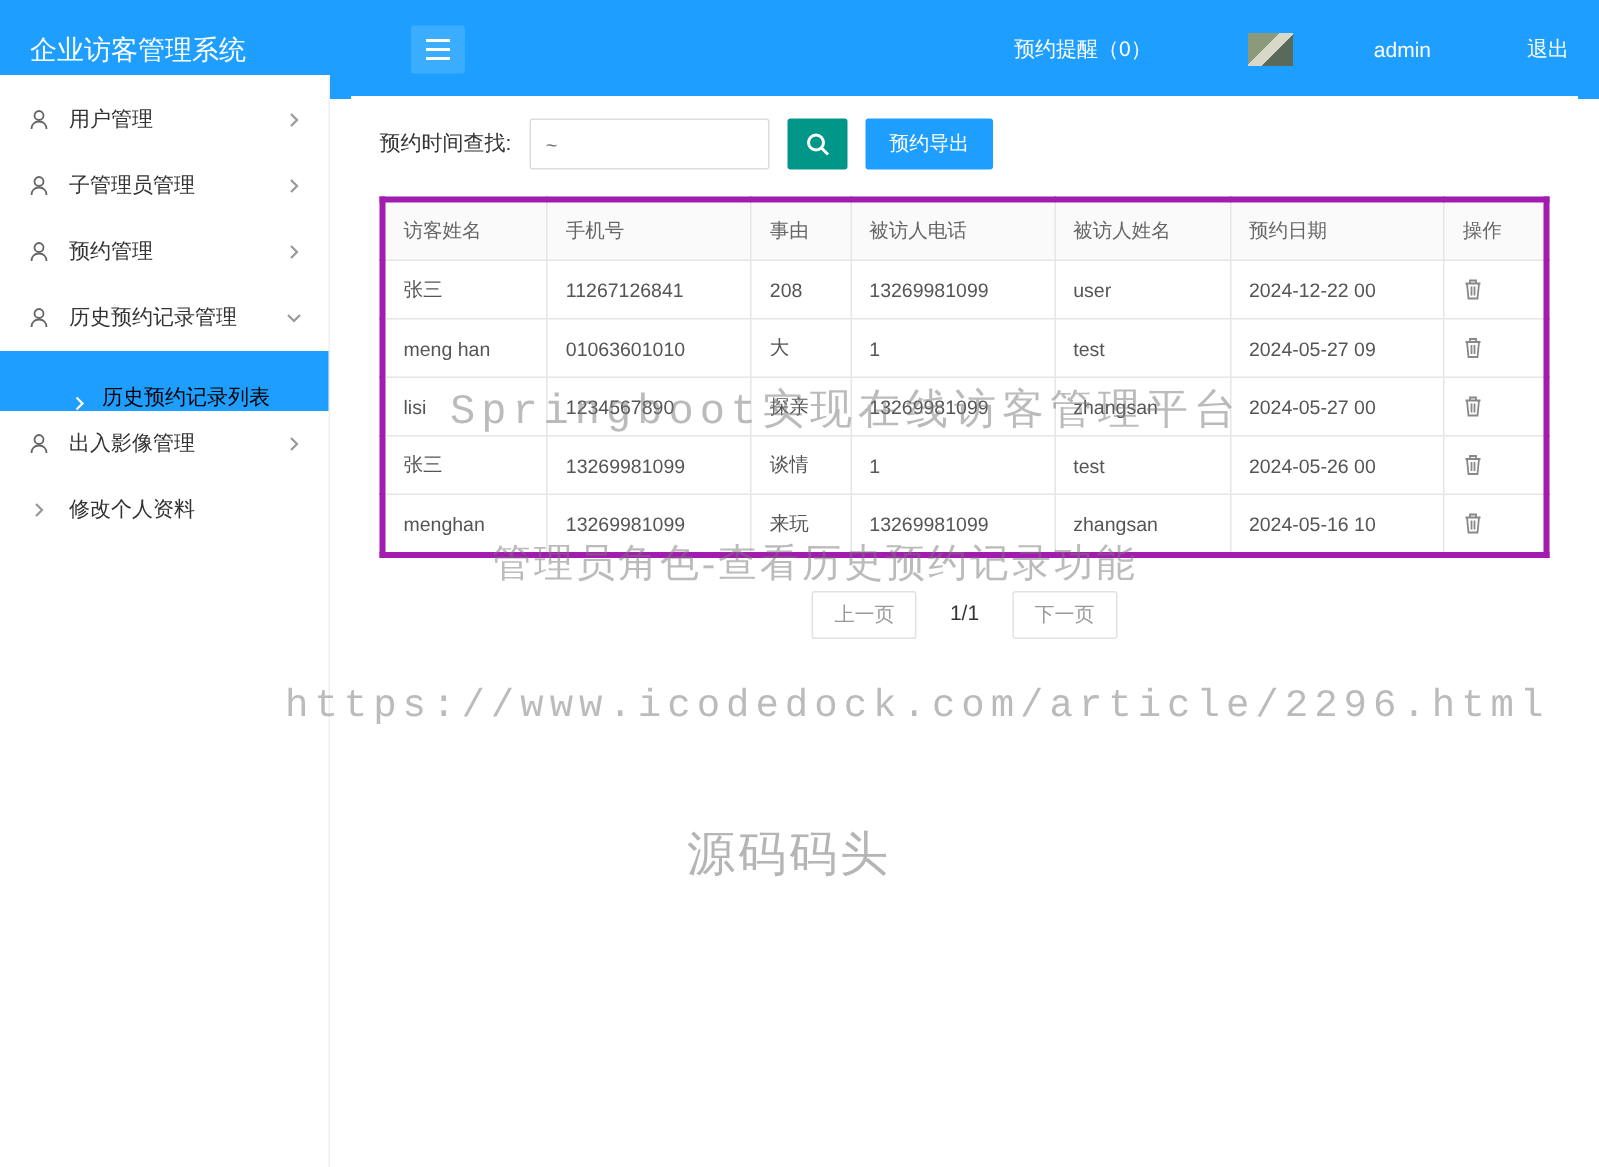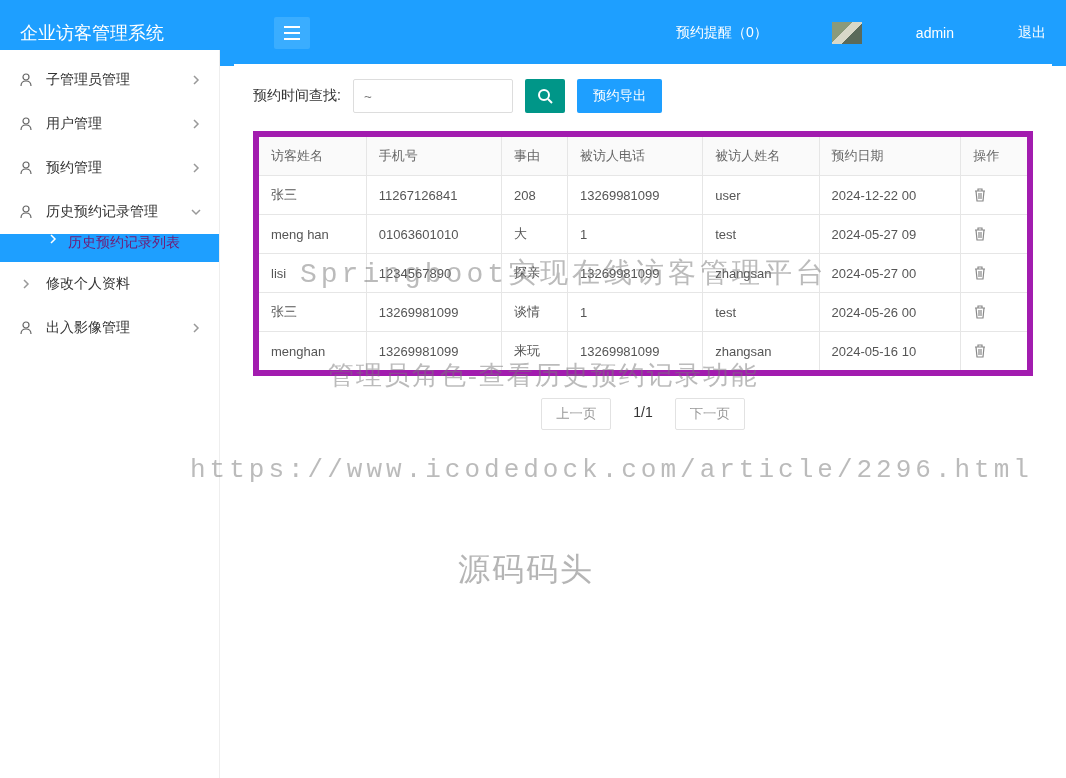--- a/index.html
+++ b/index.html
@@ -11,35 +11,35 @@
 .header-toggle { margin-left: 110px; width: 36px; height: 32px; background: #3aadff; display: flex; align-items: center; justify-content: center; border-radius: 2px; cursor: pointer; }
 .header-right { margin-left: auto; display: flex; align-items: center; gap: 24px; }
 .header-right span { cursor: pointer; margin-left: 40px; }
 .avatar { width: 30px; height: 22px; background: linear-gradient(135deg,#8a9a7a 40%,#d8d8c8 40%,#d8d8c8 60%,#5a6a5a 60%); display:inline-block; margin-right:-10px;}
 
 
 .sidebar { position: absolute; left: 0; top: 50px; width: 220px; background: #fff; border-right: 1px solid #eee; height: calc(100% - 50px); padding-top: 8px; }
 .menu-item { display: flex; align-items: center; padding: 0 18px; height: 44px; color: #333; cursor: pointer; position: relative; }
 .menu-item .mi-icon { width: 16px; height: 16px; margin-right: 12px; display:flex; align-items:center; justify-content:center;}
 .menu-item .chev { margin-left: auto; color:#999; }
-.menu-sub { height: 28px; display: flex; align-items: flex-start; padding-left: 48px; background: #1E9FFF; color: #701a75; cursor: pointer; }
+.menu-sub { height: 40px; display: flex; align-items: flex-end; padding-left: 48px; background: #1E9FFF; color: #000000; cursor: pointer; }
 .menu-sub .sub-icon { margin-right: 10px; }
 
 
 .main { position: absolute; left: 220px; top: 50px; right: 0; padding: 14px; }
 .panel { background: #fff; border: 1px solid #fff; padding: 14px 18px 22px 18px; box-shadow: 0 0 0 rgba(0,0,0,0); }
 .search-row { display: flex; align-items: center; gap: 12px; margin-bottom: 18px; }
 .search-label { color: #333; }
 .search-input { width: 160px; height: 34px; border: 1px solid #ddd; border-radius: 2px; padding: 0 10px; color:#888; }
 .btn { height: 34px; padding: 0 16px; border: none; border-radius: 2px; cursor: pointer; color:#fff; display:flex; align-items:center; justify-content:center;}
 .btn-green { background: #009688; width:40px; padding:0;}
 .btn-blue { background: #1E9FFF; }
 
 
-table { width: 100%; border-collapse: collapse; border: 6px solid #a21caf; }
+table { width: 100%; border-collapse: collapse; border: 4px solid #a21caf; }
 th, td { border: 1px solid #e6e6e6; padding: 10px 12px; text-align: left; font-weight: 400; font-size: 13px; color:#555;}
 th { background: #fafafa; color:#666;}
 .op-icon { color:#888; cursor:pointer; }
 
 
 .pagination { display: flex; justify-content: center; gap: 8px; margin-top: 22px; }
 .page-btn { border: 1px solid #e2e2e2; padding: 6px 14px; color:#999; background:#fff; cursor:pointer; border-radius:2px;}
 .page-info { padding: 6px 14px; color:#333;}
 
 
@@ -70,35 +70,35 @@
 </div>
 
 <div class="sidebar">
   <div class="menu-item">
     <span class="mi-icon">
         <svg width="14" height="14" viewBox="0 0 14 14">
           <circle cx="7" cy="4" r="3" fill="none" stroke="#666" stroke-width="1.2"></circle>
           <path d="M2 13c0-3 2-5 5-5s5 2 5 5" fill="none" stroke="#666" stroke-width="1.2"></path>
         </svg>
       </span>
+    <span>用户管理</span>
+    <span class="chev">
+        <svg width="10" height="10" viewBox="0 0 10 10">
+          <path d="M3 1l4 4-4 4" fill="none" stroke="#999" stroke-width="1.5"></path>
+        </svg>
+      </span>
+  </div>
+  <div class="menu-item">
+    <span class="mi-icon">
+        <svg width="14" height="14" viewBox="0 0 14 14">
+          <circle cx="7" cy="4" r="3" fill="none" stroke="#666" stroke-width="1.2"></circle>
+          <path d="M2 13c0-3 2-5 5-5s5 2 5 5" fill="none" stroke="#666" stroke-width="1.2"></path>
+        </svg>
+      </span>
     <span>子管理员管理</span>
-    <span class="chev">
-        <svg width="10" height="10" viewBox="0 0 10 10">
-          <path d="M3 1l4 4-4 4" fill="none" stroke="#999" stroke-width="1.5"></path>
-        </svg>
-      </span>
-  </div>
-  <div class="menu-item">
-    <span class="mi-icon">
-        <svg width="14" height="14" viewBox="0 0 14 14">
-          <circle cx="7" cy="4" r="3" fill="none" stroke="#666" stroke-width="1.2"></circle>
-          <path d="M2 13c0-3 2-5 5-5s5 2 5 5" fill="none" stroke="#666" stroke-width="1.2"></path>
-        </svg>
-      </span>
-    <span>用户管理</span>
     <span class="chev">
         <svg width="10" height="10" viewBox="0 0 10 10">
           <path d="M3 1l4 4-4 4" fill="none" stroke="#999" stroke-width="1.5"></path>
         </svg>
       </span>
   </div>
   <div class="menu-item">
     <span class="mi-icon">
         <svg width="14" height="14" viewBox="0 0 14 14">
           <circle cx="7" cy="4" r="3" fill="none" stroke="#666" stroke-width="1.2"></circle>
@@ -129,39 +129,39 @@
   <div class="menu-sub">
     <span class="sub-icon">
         <svg width="10" height="10" viewBox="0 0 10 10">
           <path d="M3 1l4 4-4 4" fill="none" stroke="#fff" stroke-width="1.5"></path>
         </svg>
       </span>
     <span>历史预约记录列表</span>
   </div>
   <div class="menu-item">
     <span class="mi-icon">
+        <svg width="14" height="14" viewBox="0 0 14 14">
+          <circle cx="7" cy="4" r="3" fill="none" stroke="#666" stroke-width="1.2"></circle>
+          <path d="M2 13c0-3 2-5 5-5s5 2 5 5" fill="none" stroke="#666" stroke-width="1.2"></path>
+        </svg>
+      </span>
+    <span>出入影像管理</span>
+    <span class="chev">
+        <svg width="10" height="10" viewBox="0 0 10 10">
+          <path d="M3 1l4 4-4 4" fill="none" stroke="#999" stroke-width="1.5"></path>
+        </svg>
+      </span>
+  </div>
+  <div class="menu-item">
+    <span class="mi-icon">
         <svg width="10" height="10" viewBox="0 0 10 10">
           <path d="M3 1l4 4-4 4" fill="none" stroke="#999" stroke-width="1.5"></path>
         </svg>
       </span>
     <span>修改个人资料</span>
-  </div>
-  <div class="menu-item">
-    <span class="mi-icon">
-        <svg width="14" height="14" viewBox="0 0 14 14">
-          <circle cx="7" cy="4" r="3" fill="none" stroke="#666" stroke-width="1.2"></circle>
-          <path d="M2 13c0-3 2-5 5-5s5 2 5 5" fill="none" stroke="#666" stroke-width="1.2"></path>
-        </svg>
-      </span>
-    <span>出入影像管理</span>
-    <span class="chev">
-        <svg width="10" height="10" viewBox="0 0 10 10">
-          <path d="M3 1l4 4-4 4" fill="none" stroke="#999" stroke-width="1.5"></path>
-        </svg>
-      </span>
   </div>
 </div>
 
 <div class="main">
   <div class="panel">
     <div class="search-row">
       <span class="search-label">预约时间查找:</span>
       <input class="search-input" placeholder="~" style="">
       <button class="btn btn-green">
         <svg width="16" height="16" viewBox="0 0 16 16">

